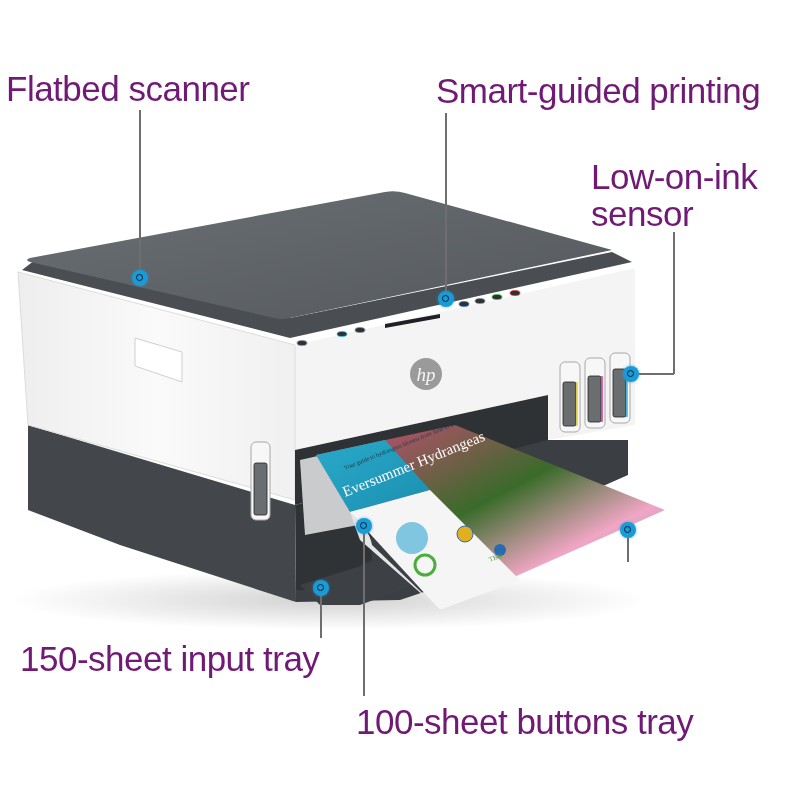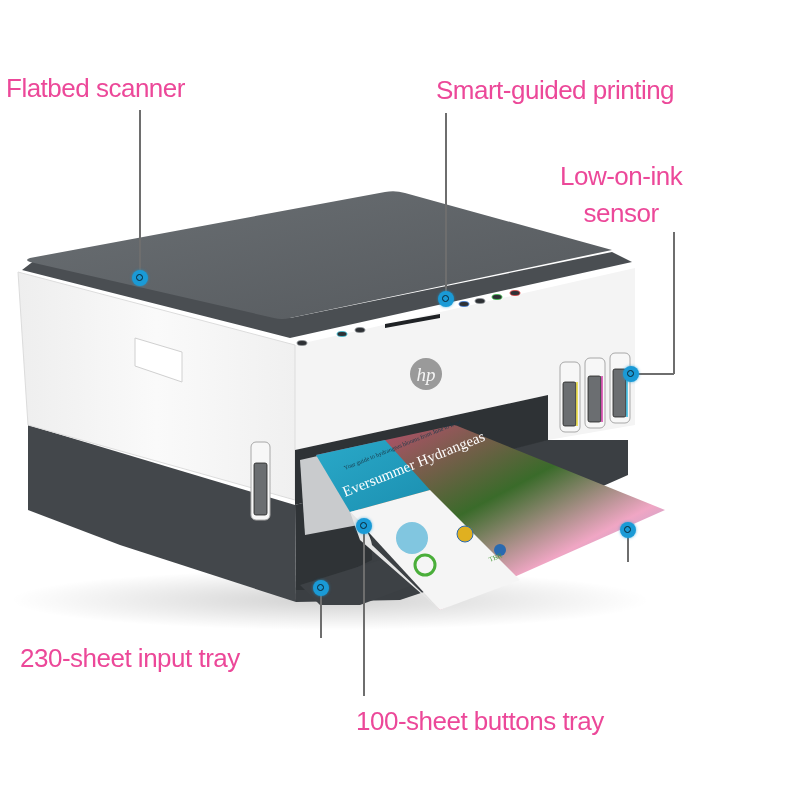--- a/index.html
+++ b/index.html
@@ -1,21 +1,21 @@
 <!DOCTYPE html>
 <html><head>
 <meta charset="utf-8">
 <style>
   html, body { margin: 0; padding: 0; background: #ffffff; }
   body { width: 800px; height: 800px; position: relative; overflow: hidden; font-family: "Liberation Sans", sans-serif; }
   .stage { position: absolute; left: 0; top: 0; width: 800px; height: 800px; }
   svg.art { position: absolute; left: 0; top: 0; width: 800px; height: 800px; }
   .label {
-    position: absolute; color: #ec4899; font-family: "Liberation Sans", sans-serif;
-    font-size: 26px; line-height: 37px; letter-spacing: -0.5px; white-space: nowrap;
+    position: absolute; color: #701a75; font-family: "Liberation Sans", sans-serif;
+    font-size: 35px; line-height: 37px; letter-spacing: -0.5px; white-space: nowrap;
   }
   .label.multi { white-space: pre-line; }
   .leader { position: absolute; background: #6e6e6e; }
   .hotspot {
     position: absolute; width: 16px; height: 16px; border-radius: 50%;
     background: #1a9ad6; box-shadow: 0 0 3px rgba(26,154,214,0.7);
     transform: translate(-50%,-50%);
   }
   .hotspot::after {
     content: ""; position: absolute; left: 4px; top: 4px; width: 5px; height: 5px;
@@ -139,17 +139,17 @@
 
   <div class="hotspot" style="left:140px; top:278px;"></div>
   <div class="hotspot" style="left:446px; top:299px;"></div>
   <div class="hotspot" style="left:631px; top:374px;"></div>
   <div class="hotspot" style="left:628px; top:530px;"></div>
   <div class="hotspot" style="left:321px; top:588px;"></div>
   <div class="hotspot" style="left:364px; top:526px;"></div>
 
   <div class="label" style="left:6px; top:70px;">Flatbed scanner</div>
   <div class="label" style="left:436px; top:72px;">Smart-guided printing</div>
-  <div class="label multi" style="left:560px; top:158px;text-align:center;">Low-on-ink
+  <div class="label multi" style="left:591px; top:158px;">Low-on-ink
 sensor</div>
-  <div class="label" style="left:20px; top:640px;">230-sheet input tray</div>
+  <div class="label" style="left:20px; top:640px;">150-sheet input tray</div>
   <div class="label" style="left:356px; top:703px;">100-sheet buttons tray</div>
 </div>
 
 </body></html>

